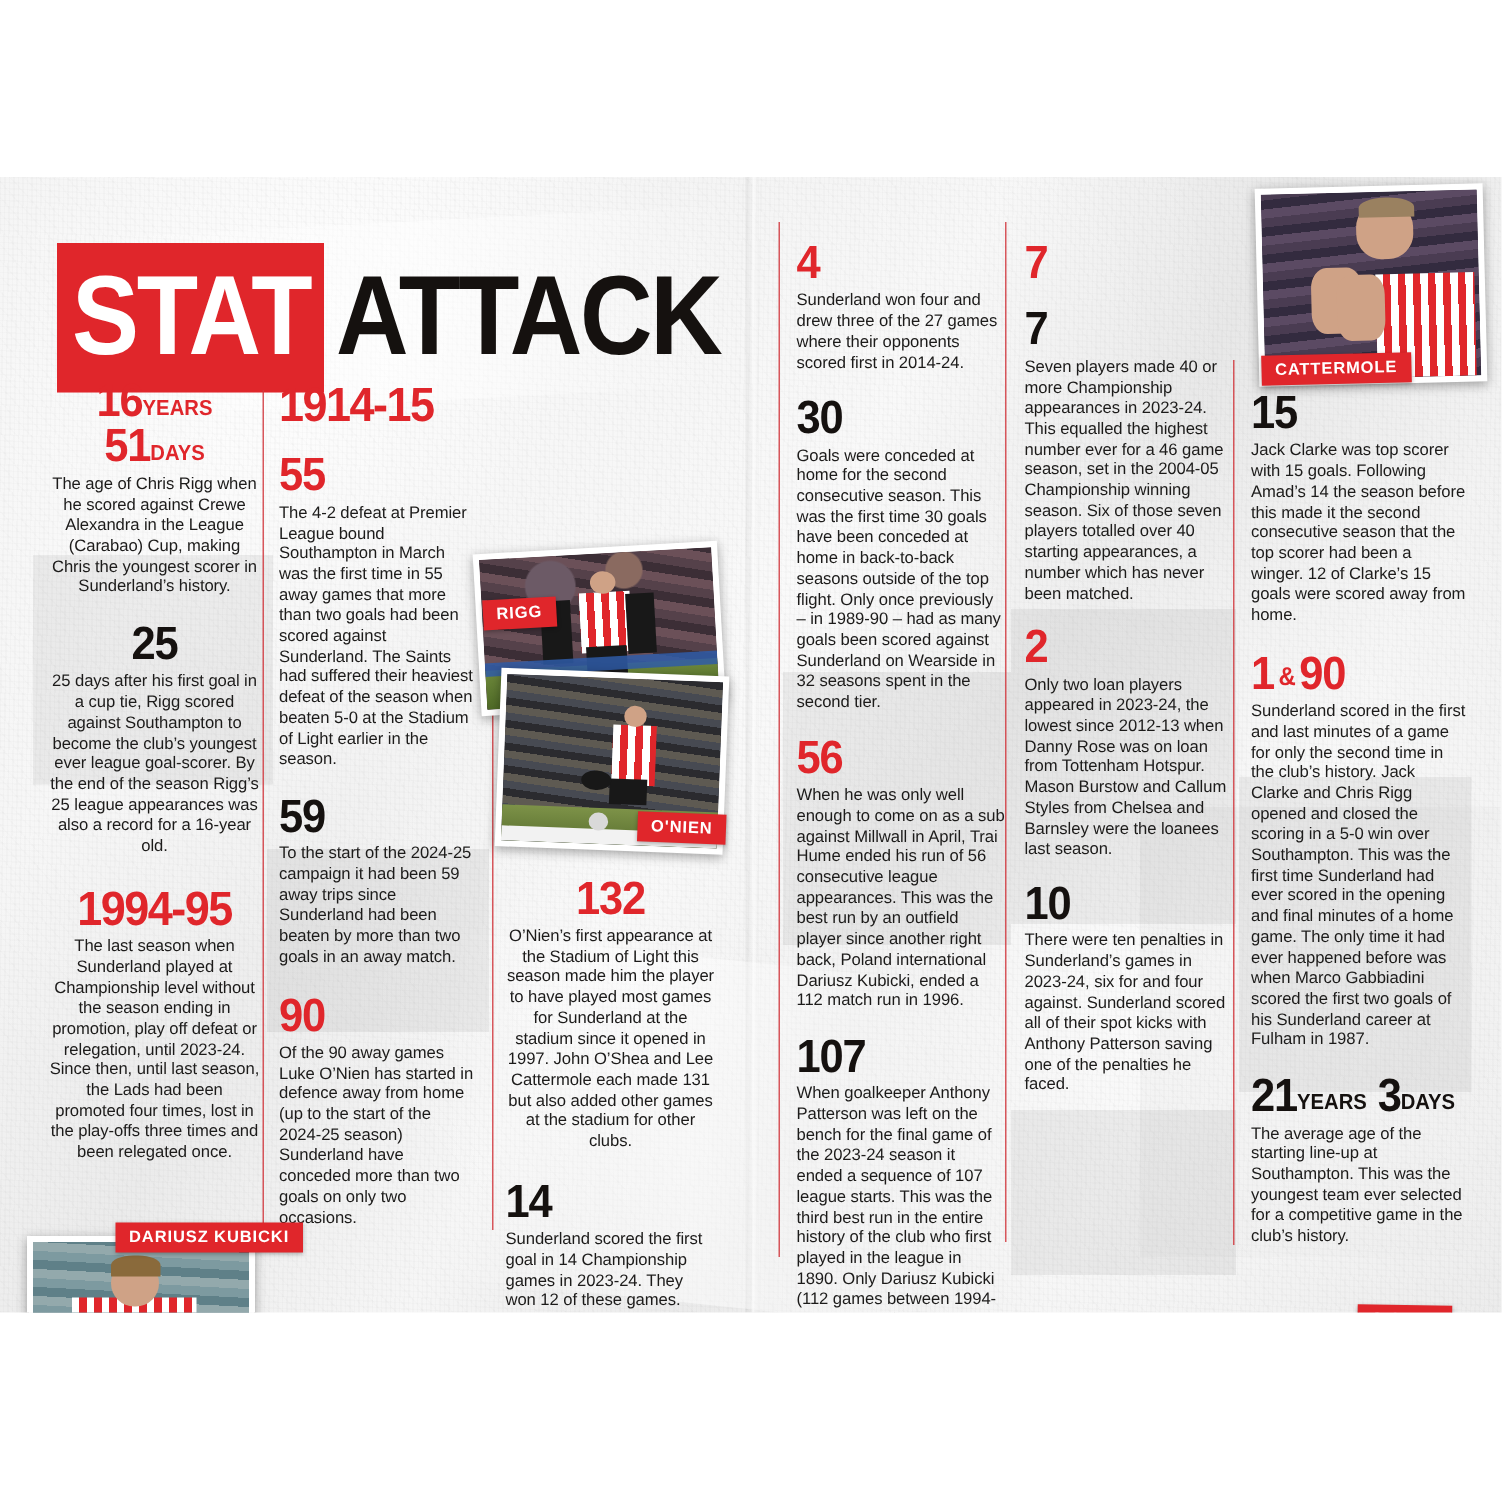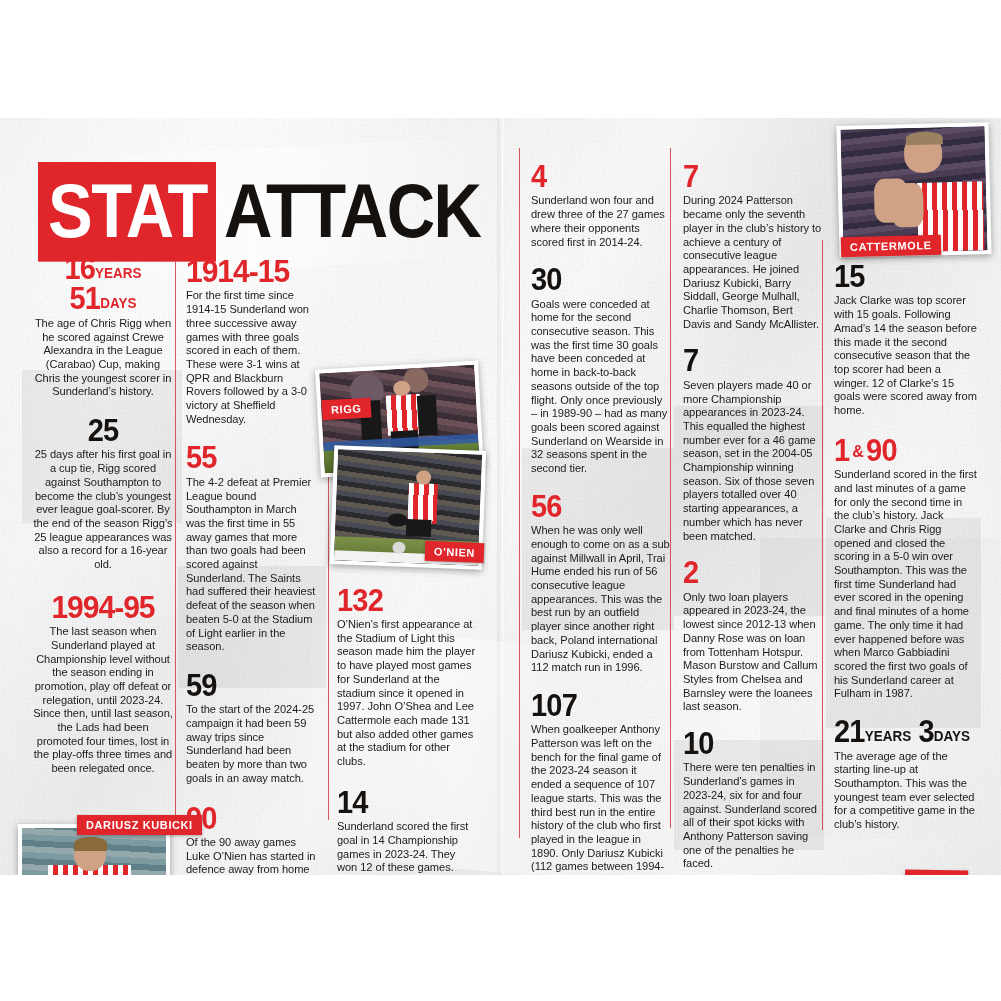--- a/index.html
+++ b/index.html
@@ -165,42 +165,41 @@
 
     <div class="stat-block" style="margin-top:21px;">
       <div class="big red year">1994-95</div>
       <p class="body">The last season when Sunderland played at Championship level without the season ending in promotion, play off defeat or relegation, until 2023-24. Since then, until last season, the Lads had been promoted four times, lost in the play-offs three times and been relegated once.</p>
     </div>
   </div>
 
   <div class="col" style="left:186px;top:139px;width:132px;">
     <div class="stat-block">
       <div class="big red year">1914-15</div>
-      <p class="body">For the first time since 1914-15 Sunderland won three successive away games with three goals scored in each of them. These were 3-1 wins at QPR and Blackburn Rovers followed by a 3-0 victory at Sheffield Wednesday.</p>
     </div>
     <div class="stat-block" style="margin-top:18px;">
       <div class="big red">55</div>
       <p class="body">The 4-2 defeat at Premier League bound Southampton in March was the first time in 55 away games that more than two goals had been scored against Sunderland. The Saints had suffered their heaviest defeat of the season when beaten 5-0 at the Stadium of Light earlier in the season.</p>
     </div>
     <div class="stat-block" style="margin-top:18px;">
       <div class="big">59</div>
       <p class="body">To the start of the 2024-25 campaign it had been 59 away trips since Sunderland had been beaten by more than two goals in an away match.</p>
     </div>
     <div class="stat-block" style="margin-top:19px;">
       <div class="big red">90</div>
       <p class="body">Of the 90 away games Luke O’Nien has started in defence away from home (up to the start of the 2024-25 season) Sunderland have conceded more than two goals on only two occasions.</p>
     </div>
   </div>
 
   <div class="col" style="left:337px;top:335px;width:140px;">
     <div class="stat-block">
       <div class="big">265</div>
       <p class="body">With 265 appearances up to the start of this season, Luke O’Nien has now played more games for Sunderland than anyone else so far this century.</p>
     </div>
-    <div class="stat-block" style="margin-top:20px;">
+    <div class="stat-block" style="margin-top:20px;text-align:center;">
       <div class="big red">132</div>
       <p class="body">O’Nien’s first appearance at the Stadium of Light this season made him the player to have played most games for Sunderland at the stadium since it opened in 1997. John O’Shea and Lee Cattermole each made 131 but also added other games at the stadium for other clubs.</p>
     </div>
     <div class="stat-block" style="margin-top:20px;">
       <div class="big">14</div>
       <p class="body">Sunderland scored the first goal in 14 Championship games in 2023-24. They won 12 of these games.</p>
     </div>
   </div>
 
   <div class="col" style="left:531px;top:45px;width:139px;">
@@ -218,21 +217,20 @@
     </div>
     <div class="stat-block" style="margin-top:17px;">
       <div class="big">107</div>
       <p class="body">When goalkeeper Anthony Patterson was left on the bench for the final game of the 2023-24 season it ended a sequence of 107 league starts. This was the third best run in the entire history of the club who first played in the league in 1890. Only Dariusz Kubicki (112 games between 1994-96) and Charlie Thomson (134 between January 1934 and March 1937) have been longer runs of consecutive league appearances.</p>
     </div>
   </div>
 
   <div class="col" style="left:683px;top:45px;width:139px;">
     <div class="stat-block">
       <div class="big red">7</div>
-      <p class="body">During 2024 Patterson became only the seventh player in the club’s history to achieve a century of consecutive league appearances. He joined Dariusz Kubicki, Barry Siddall, George Mulhall, Charlie Thomson, Bert Davis and Sandy McAllister.</p>
     </div>
     <div class="stat-block" style="margin-top:16px;">
       <div class="big">7</div>
       <p class="body">Seven players made 40 or more Championship appearances in 2023-24. This equalled the highest number ever for a 46 game season, set in the 2004-05 Championship winning season. Six of those seven players totalled over 40 starting appearances, a number which has never been matched.</p>
     </div>
     <div class="stat-block" style="margin-top:16px;">
       <div class="big red">2</div>
       <p class="body">Only two loan players appeared in 2023-24, the lowest since 2012-13 when Danny Rose was on loan from Tottenham Hotspur. Mason Burstow and Callum Styles from Chelsea and Barnsley were the loanees last season.</p>
     </div>
     <div class="stat-block" style="margin-top:16px;">

